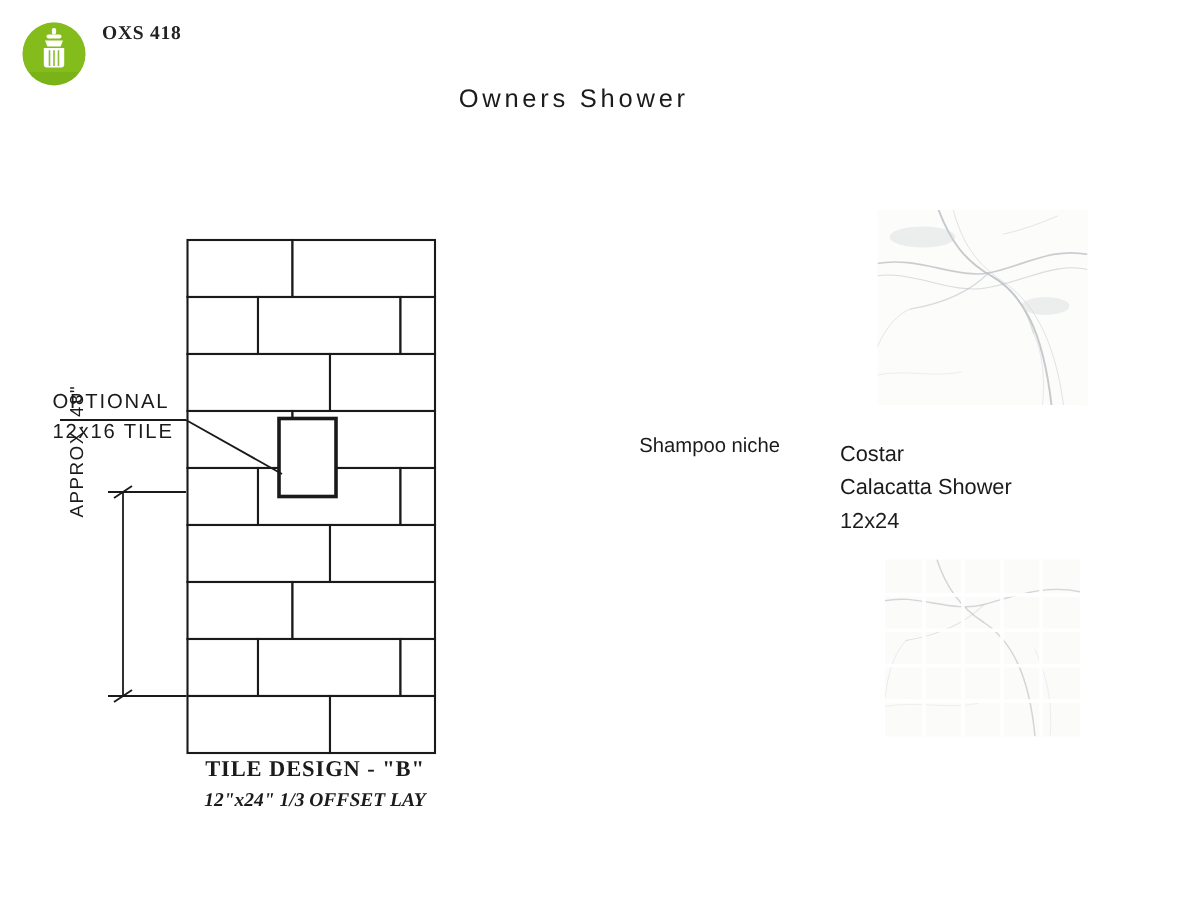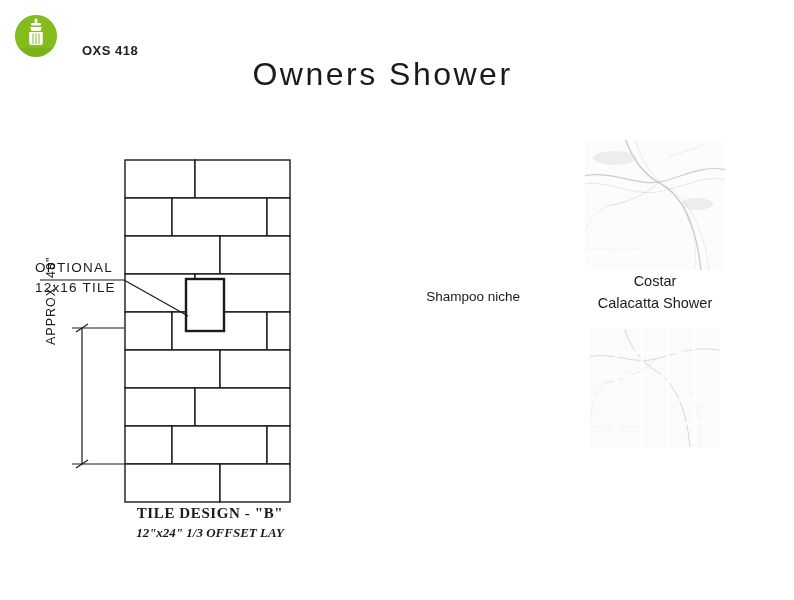--- a/index.html
+++ b/index.html
@@ -15,43 +15,44 @@
     position: relative;
     overflow: hidden;
   }
 
   
   #logo-block {
     position: absolute;
     left: 14px;
     top: 14px;
     display: flex;
-    align-items: flex-end;
-    gap: 24px;
+    align-items: flex-start;
+    gap: 10px;
+    font-family: Liberation Serif, serif;
   }
   #logo-mark {
     width: 44px;
     height: 44px;
     position: relative;
   }
   #logo-code {
     font-size: 13px;
     font-weight: 700;
     letter-spacing: 0.5px;
     color: #222222;
   }
 
   
   #page-title {
     position: absolute;
     left: 0;
     top: 56px;
     width: 765px;
     text-align: center;
-    font-size: 32px;
+    font-size: 17px;
     letter-spacing: 2.5px;
     font-weight: 400;
     color: #1b1b1b;
   }
 
   
   #tile-drawing {
     position: absolute;
     left: 40px;
     top: 140px;
@@ -107,22 +108,22 @@
     height: 130px;
     position: relative;
     overflow: hidden;
     margin: 0 auto;
     background: #fbfbfb;
   }
   #swatch-slab {
     border: 0;
   }
   #product-label {
-    margin-top: 0;
-    text-align: center;
+    margin-top: 22px;
+    text-align: left;
     font-size: 14.5px;
     line-height: 1.55;
     color: #1b1b1b;
   }
   #swatch-grid-wrap {
     margin-top: 14px;
   }
   #swatch-grid {
     width: 130px;
     height: 118px;
@@ -243,20 +244,21 @@
       <g fill="#cfd3d7" opacity="0.35">
         <ellipse cx="30" cy="18" rx="22" ry="7"></ellipse>
         <ellipse cx="112" cy="64" rx="16" ry="6"></ellipse>
       </g>
     </svg>
   </div>
 
   <div id="product-label">
     <div>Costar</div>
     <div>Calacatta Shower</div>
+    <div>12x24</div>
   </div>
 
   <div id="swatch-grid-wrap">
     <div class="swatch" id="swatch-grid">
       <svg width="130" height="118" viewBox="0 0 130 118">
         <rect x="0" y="0" width="130" height="118" fill="#fbfbfa"></rect>
         <g stroke="#c2c6ca" fill="none" stroke-linecap="round">
           <path d="M-2 28 C 20 22, 44 36, 66 30 C 88 24, 108 16, 132 22" stroke-width="0.9" opacity="0.7"></path>
           <path d="M34 -2 C 40 18, 50 32, 66 42 C 84 54, 96 76, 100 118" stroke-width="1.0" opacity="0.7"></path>
           <path d="M66 30 C 54 42, 38 50, 14 54" stroke-width="0.7" opacity="0.5"></path>

